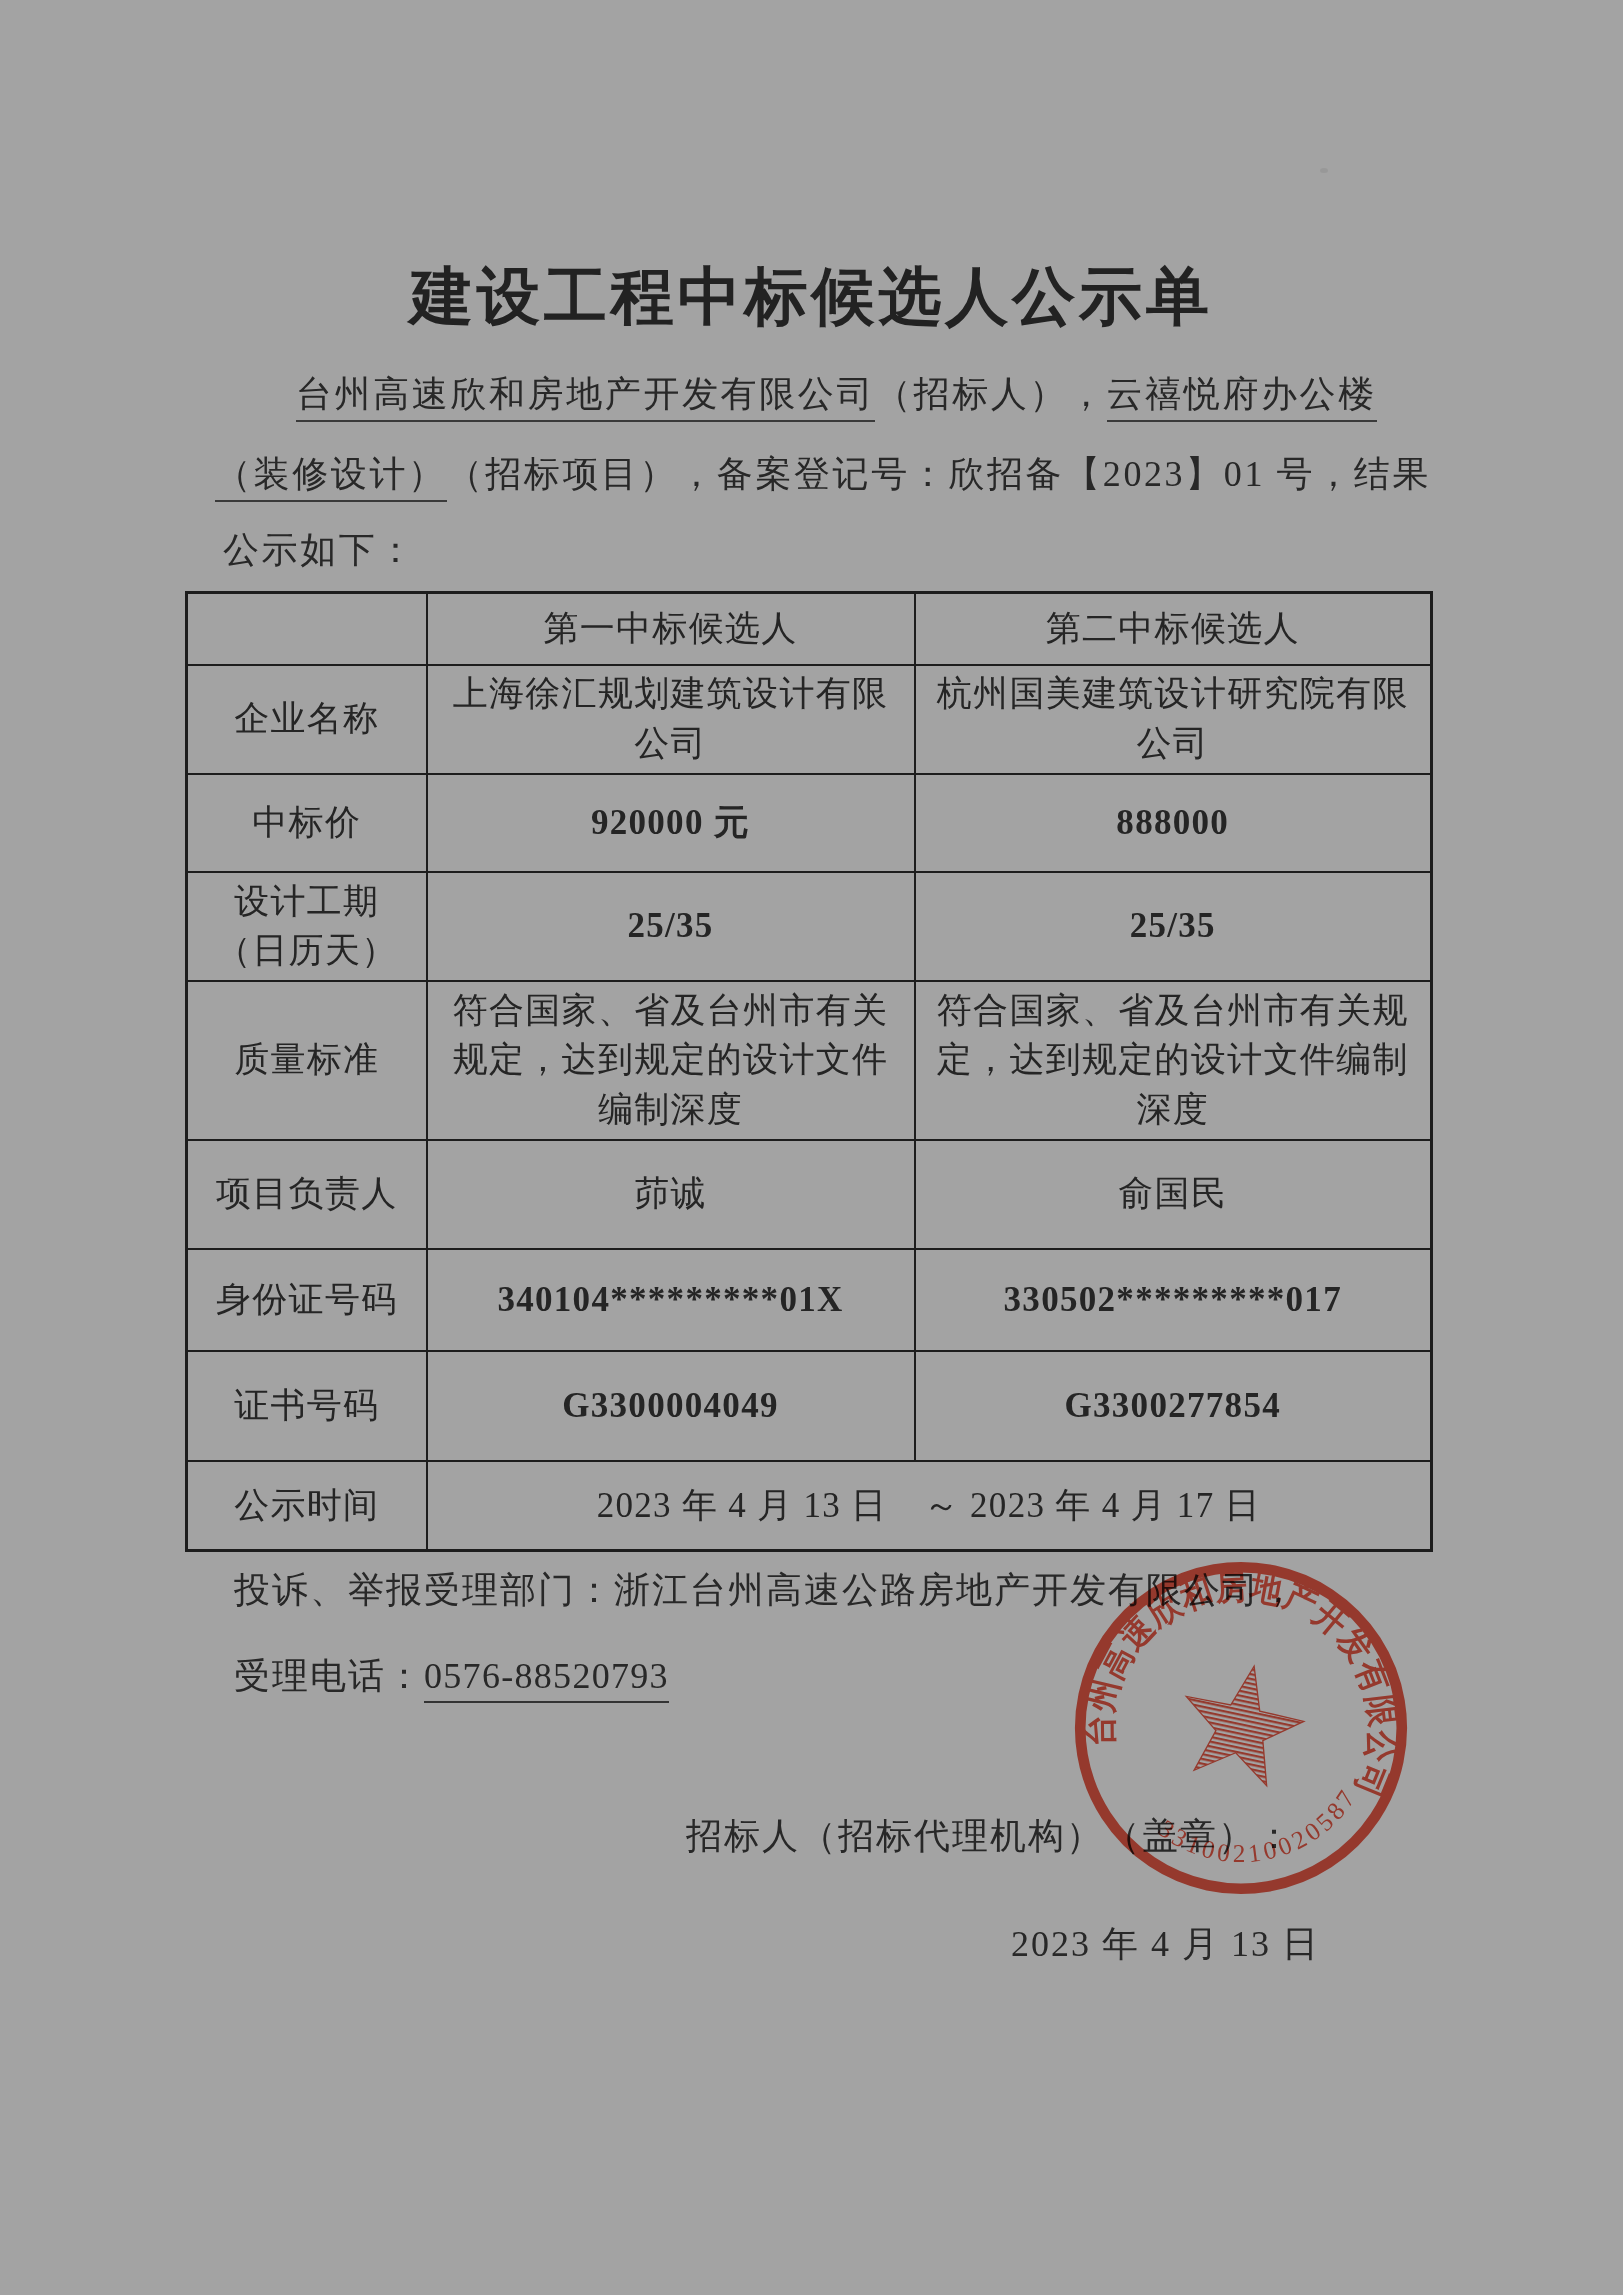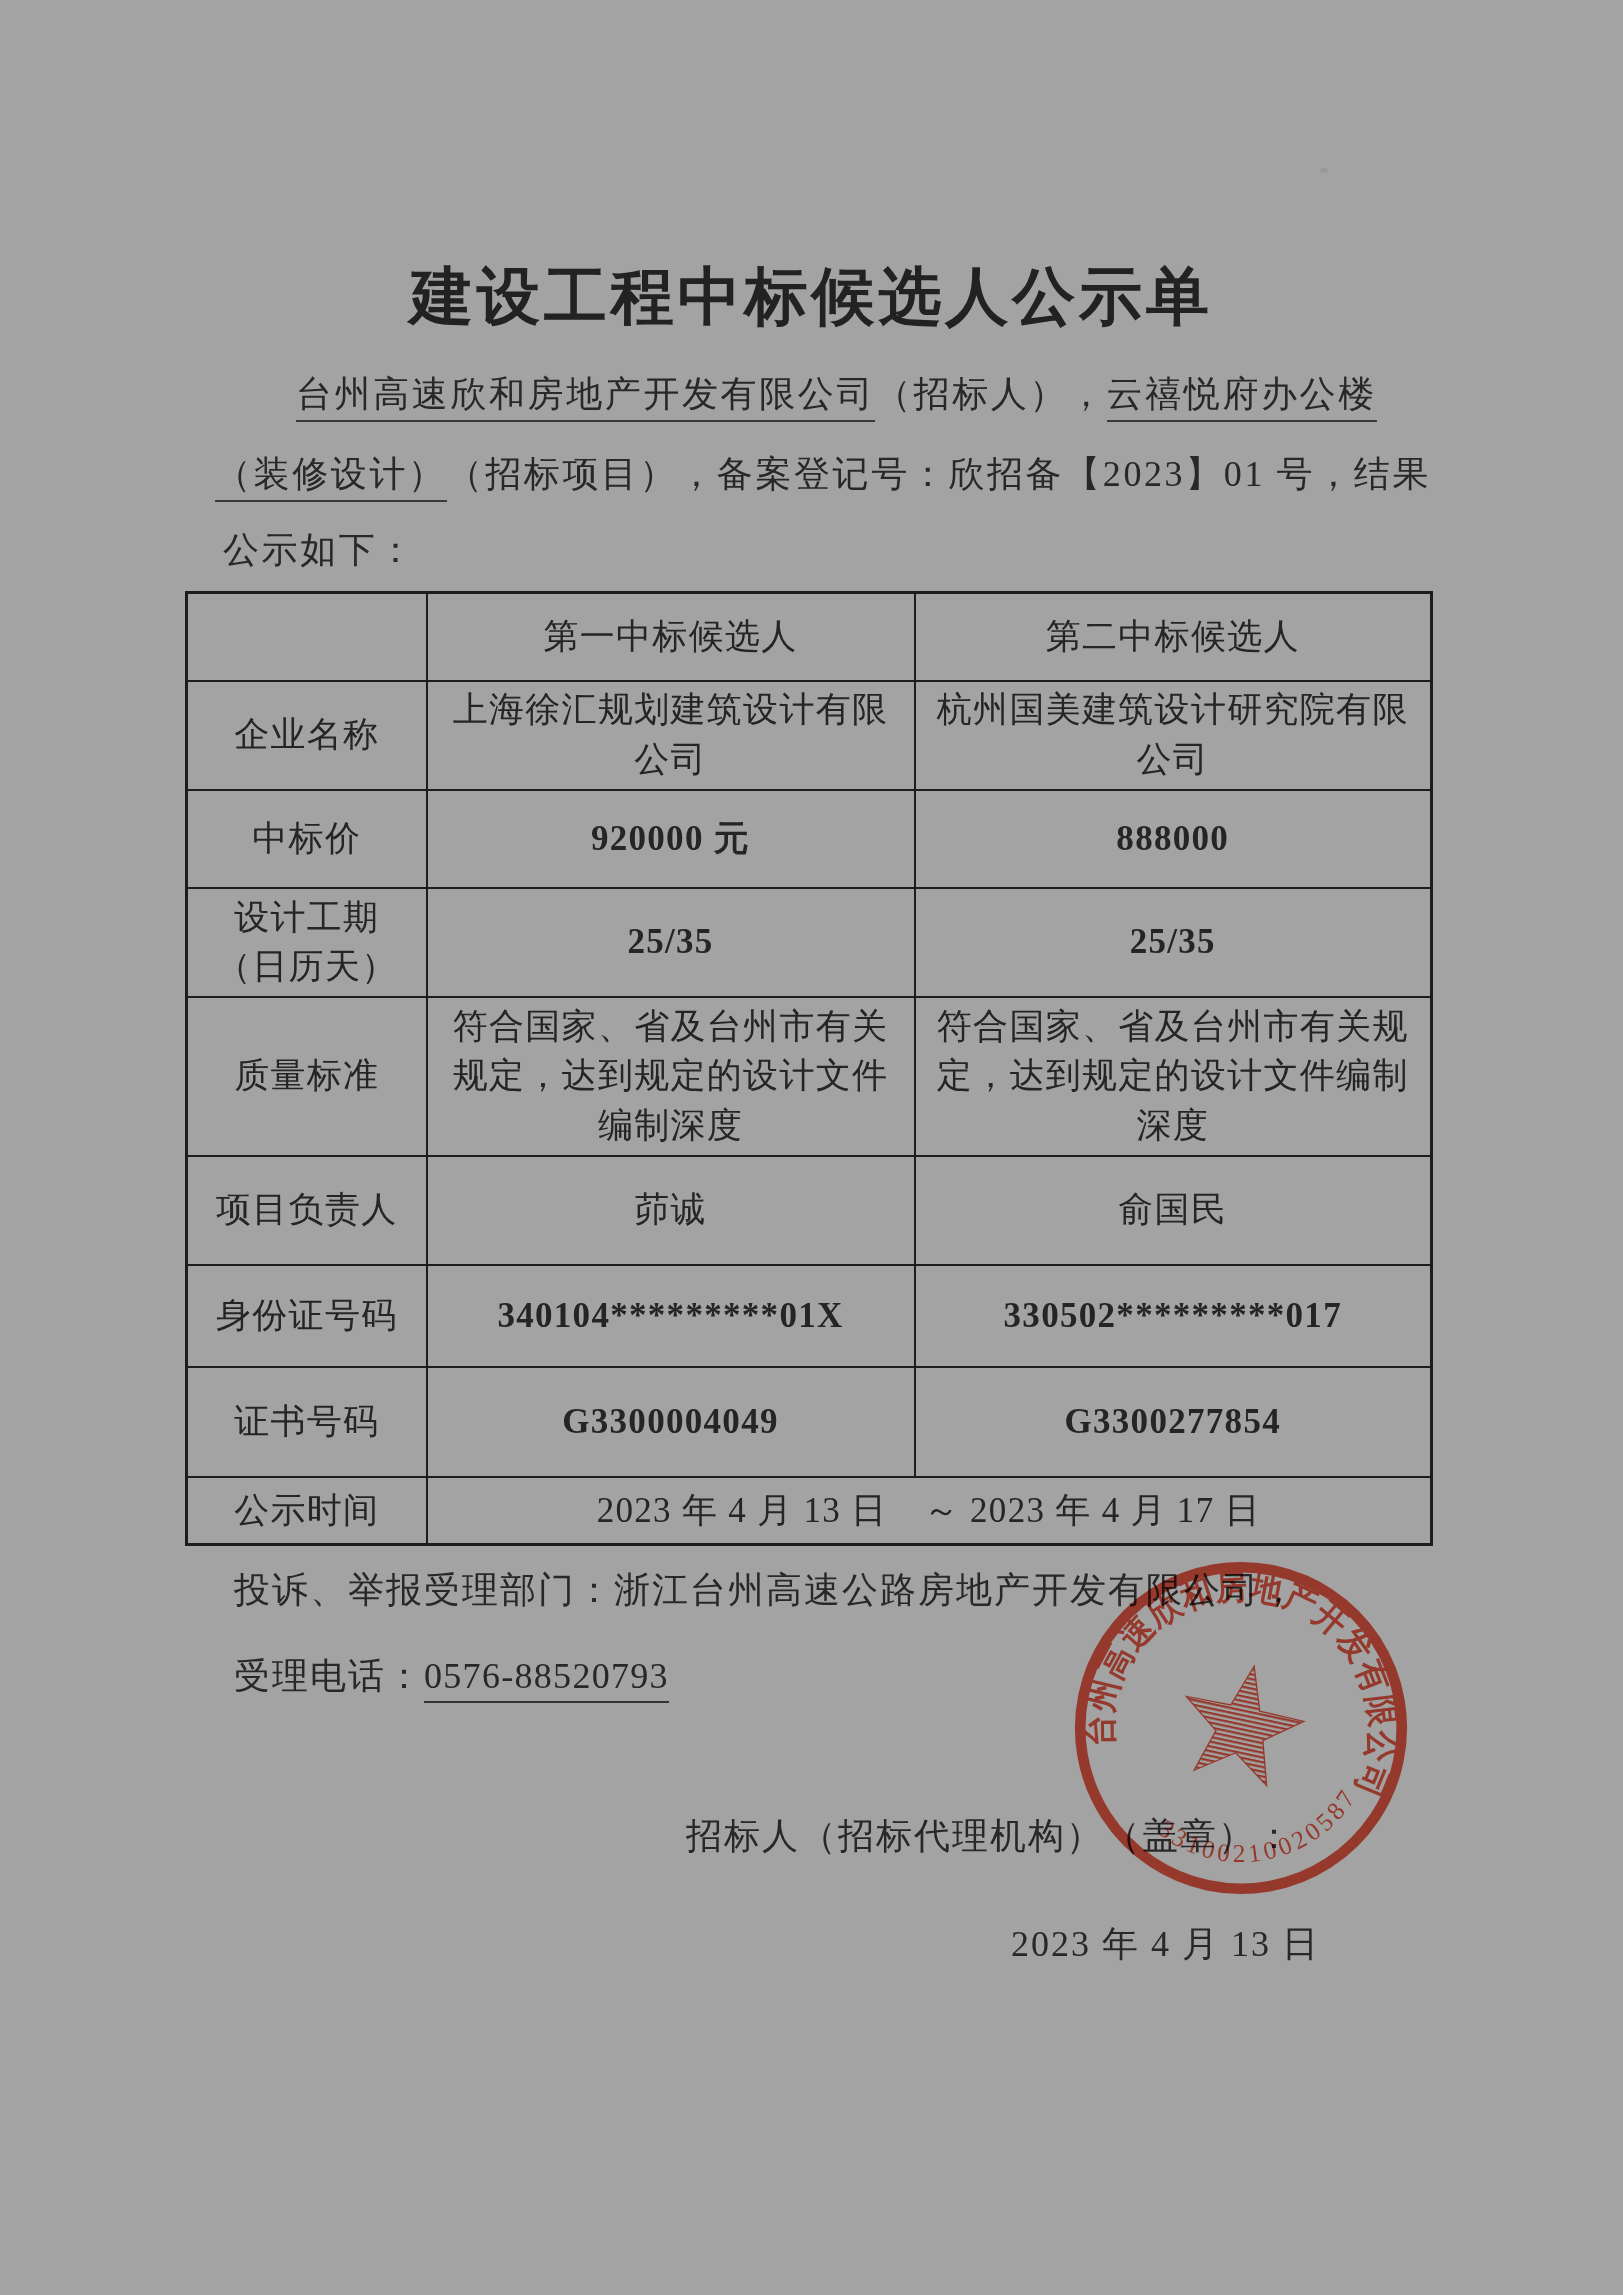--- a/index.html
+++ b/index.html
@@ -73,21 +73,21 @@
   </div>
   <div class="line" style="left:223px;top:526px;">公示如下：</div>
 
   <table class="doc-table">
     <colgroup>
         <col style="width:240px">
         <col style="width:488px">
         <col style="width:517px">
       </colgroup>
     <tbody>
-        <tr style="height:88px">
+        <tr style="height:72px">
       <td></td>
       <td>第一中标候选人</td>
       <td>第二中标候选人</td>
     </tr>
     <tr style="height:107px">
       <td>企业名称</td>
       <td>上海徐汇规划建筑设计有限公司</td>
       <td>杭州国美建筑设计研究院有限公司</td>
     </tr>
     <tr style="height:98px">
@@ -116,21 +116,21 @@
     <tr style="height:102px">
       <td>身份证号码</td>
       <td class="mono-num">340104*********01X</td>
       <td class="mono-num">330502*********017</td>
     </tr>
     <tr style="height:110px">
       <td>证书号码</td>
       <td class="mono-num">G3300004049</td>
       <td class="mono-num">G3300277854</td>
     </tr>
-    <tr style="height:68px">
+    <tr style="height:90px">
       <td>公示时间</td>
       <td colspan="2">2023 年 4 月 13 日　～ 2023 年 4 月 17 日</td>
     </tr>
   </tbody>
     </table>
 
   <div class="footer-line" style="left:234px;top:1566px;">投诉、举报受理部门：浙江台州高速公路房地产开发有限公司，</div>
 
   <div class="footer-line" style="left:234px;top:1652px;">
     <span>受理电话：</span><span class="phone-u">0576-88520793</span>

